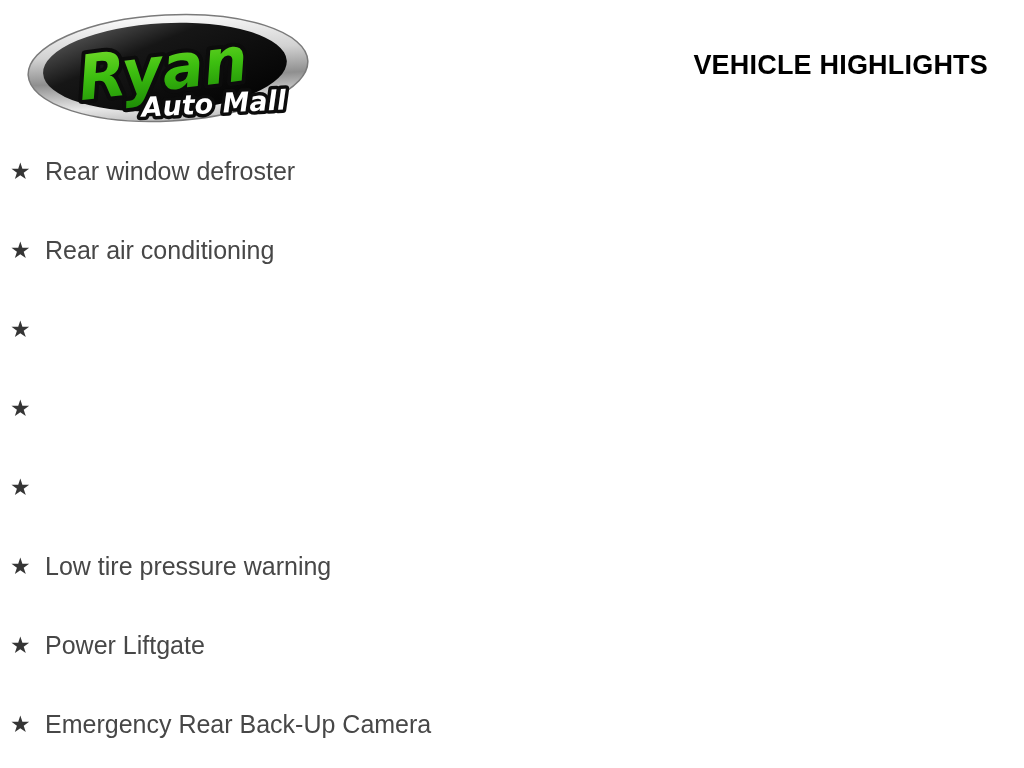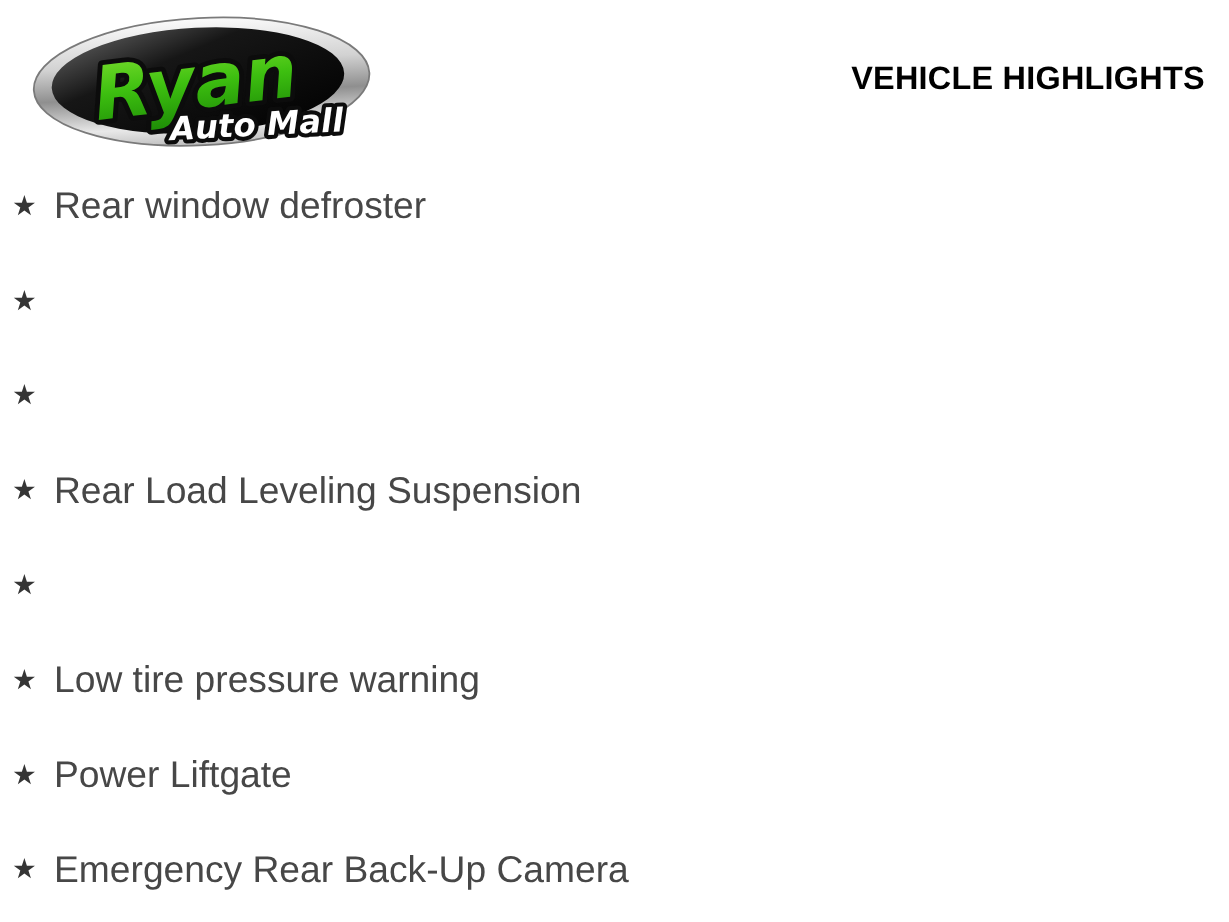--- a/index.html
+++ b/index.html
@@ -16,21 +16,21 @@
   }
 
   
   .logo-wrap {
     position: absolute;
     left: 24px; top: 8px;
     width: 288px; height: 118px;
   }
   .page-title {
     position: absolute;
-    top: 50px; right: 20px;
+    top: 50px; right: 36px;
     font-size: 27px;
     font-weight: bold;
     letter-spacing: 0.2px;
     color: #000000;
     white-space: nowrap;
   }
 
   
   .highlights-list {
     position: absolute;
@@ -45,21 +45,21 @@
   }
   .star-bullet {
     width: 24px;
     font-size: 23px;
     line-height: 1;
     color: #353535;
     flex: 0 0 auto;
   }
   .highlight-label {
     margin-left: 11px;
-    font-size: 31px;
+    font-size: 25px;
     color: #474747;
     white-space: nowrap;
   }
 
   
   .logo-svg text { user-select: none; }
 </style>
 </head>
 <body>
 
@@ -97,27 +97,27 @@
 
   <h1 class="page-title">VEHICLE HIGHLIGHTS</h1>
 
   <ul class="highlights-list">
     <li class="highlight-item">
       <span class="star-bullet">★</span>
       <span class="highlight-label">Rear window defroster</span>
     </li>
     <li class="highlight-item">
       <span class="star-bullet">★</span>
+      <span class="highlight-label">Rear air conditioning</span>
     </li>
     <li class="highlight-item">
       <span class="star-bullet">★</span>
     </li>
     <li class="highlight-item">
       <span class="star-bullet">★</span>
-      <span class="highlight-label">Rear Load Leveling Suspension</span>
     </li>
     <li class="highlight-item">
       <span class="star-bullet">★</span>
     </li>
     <li class="highlight-item">
       <span class="star-bullet">★</span>
       <span class="highlight-label">Low tire pressure warning</span>
     </li>
     <li class="highlight-item">
       <span class="star-bullet">★</span>

